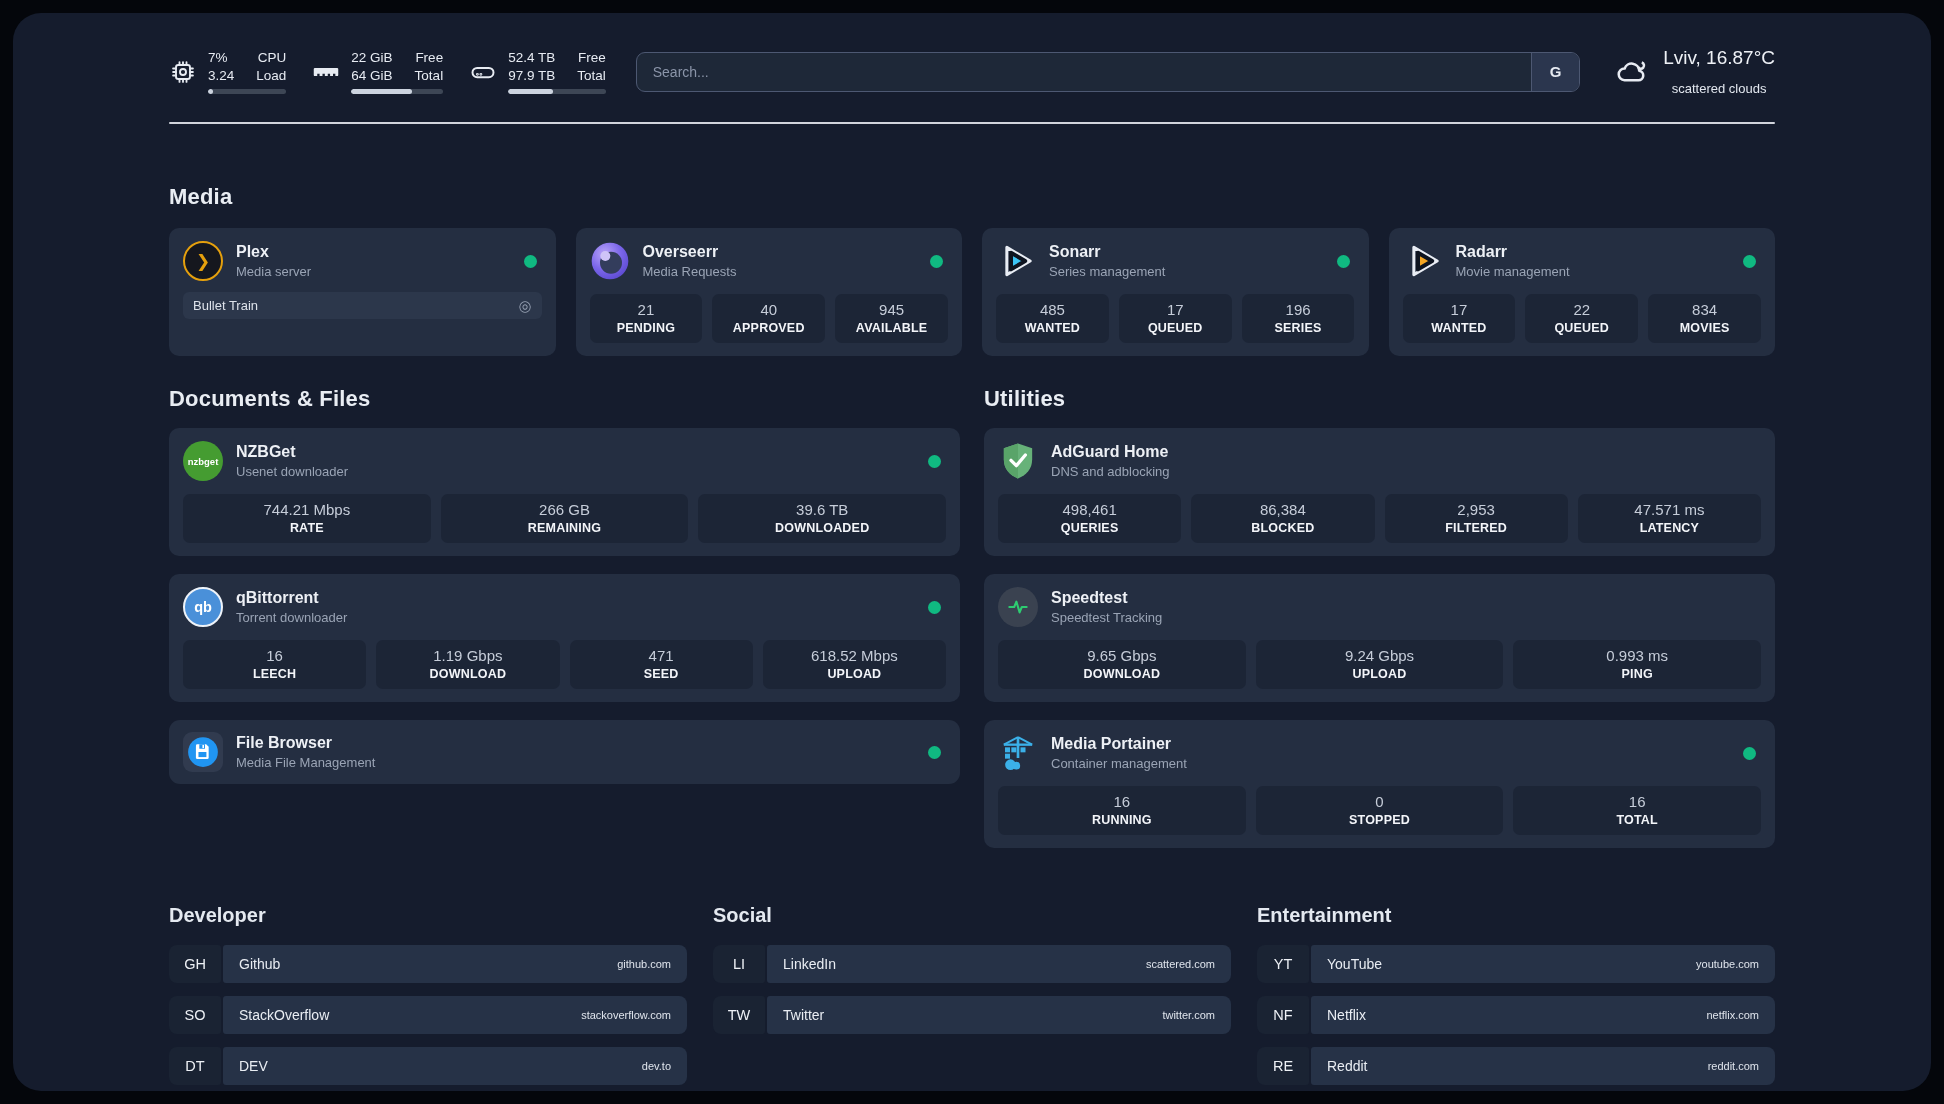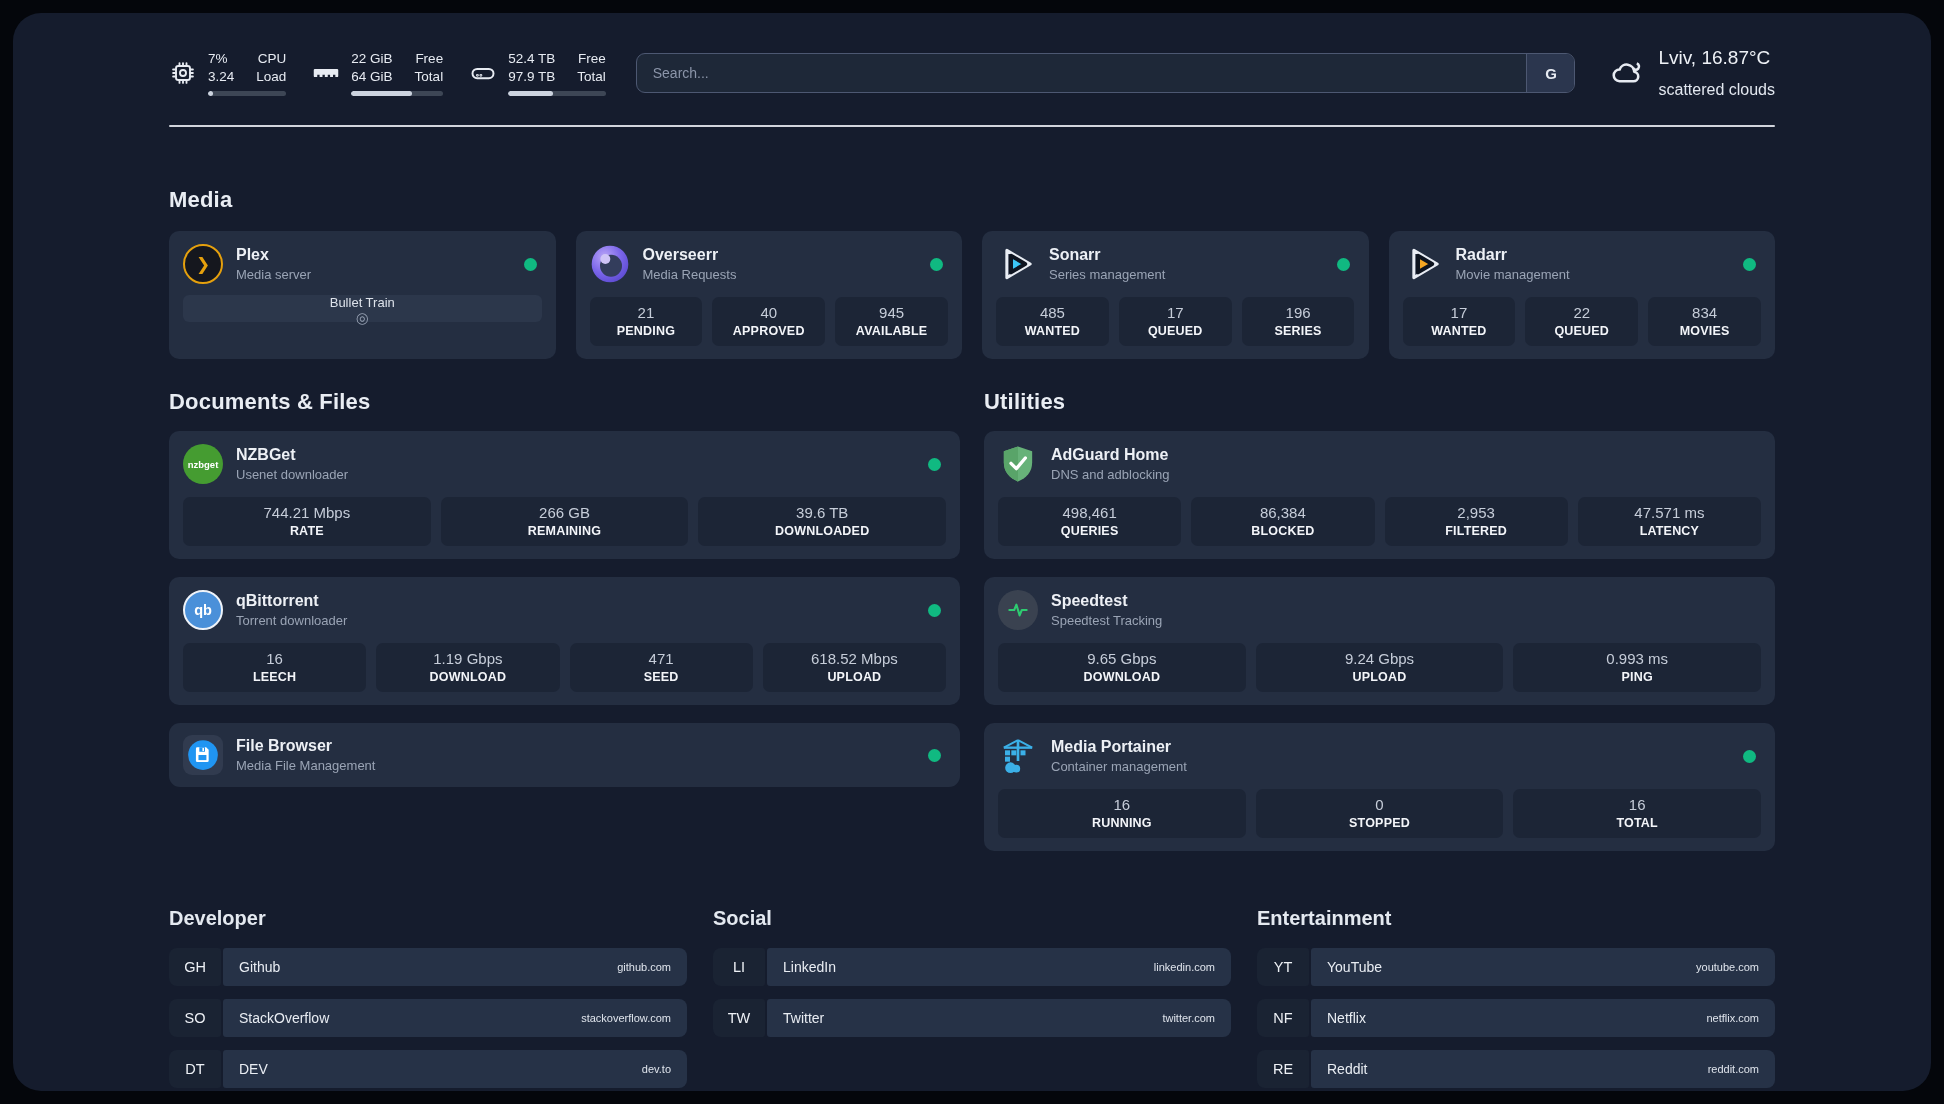--- a/index.html
+++ b/index.html
@@ -21,21 +21,21 @@
   .sys-fill { height:100%; background:#ccd3df; border-radius:3px; }
 
   .search-wrap { flex:1; display:flex; margin:0 34px 0 30px; height:40px; border:1px solid #4d5872; border-radius:9px; overflow:hidden; background:#1e2838; }
   .search-input { flex:1; background:transparent; border:none; outline:none; padding:0 16px; font-size:14px; color:#cfd6e2; font-family:inherit; }
   .search-input::placeholder { color:#8b95a9; }
   .search-engine { width:48px; border:none; border-left:1px solid #4d5872; background:#2b364e; color:#e7ebf2; font-size:15px; font-weight:600; cursor:pointer; font-family:inherit; }
 
   .weather { display:flex; align-items:center; gap:13px; }
   .weather-icon { width:36px; height:36px; color:#e7ebf2; }
   .weather-line1 { font-size:19px; color:#eef1f6; }
-  .weather-line2 { font-size:16px; color:#e2e7ef; margin-top:12px; }
+  .weather-line2 { font-size:13px; color:#e2e7ef; margin-top:12px;text-align:center; }
 
   .divider { margin-top:26px; height:2px; background:#e6e9ef; opacity:.9; border-radius:1px; }
 
   
   .section-title { font-size:22px; font-weight:600; color:#e9edf3; letter-spacing:.2px; }
   .media-section { margin-top:60px; }
   .cards-row { margin-top:18px; display:grid; grid-template-columns:repeat(4,1fr); gap:20px; }
 
   .card { background:#242e41; border-radius:10px; padding:13px 14px; }
   .app-header { display:flex; align-items:center; gap:13px; }
@@ -44,21 +44,21 @@
   .app-name { font-size:16px; font-weight:600; color:#edf0f5; }
   .app-sub { font-size:13px; color:#9aa4b5; margin-top:3px; }
   .status-dot { width:13px; height:13px; border-radius:50%; background:#10b981; margin-left:auto; margin-right:5px; flex:none; }
 
   .stats-row { display:flex; gap:10px; margin-top:13px; }
   .stat { flex:1; background:#1c2536; border-radius:7px; padding:7px 6px 8px; text-align:center; }
   .stat-value { font-size:15px; color:#c6cdd9; }
   .stat-label { font-size:12.5px; font-weight:700; color:#f3f5f9; margin-top:3px; letter-spacing:.2px; }
 
   
-  .media-title-bar { margin-top:11px; background:#2c374b; border-radius:6px; height:27px; display:flex; align-items:center; justify-content:space-between; padding:0 10px;flex-direction:column; }
+  .media-title-bar { margin-top:11px; background:#2c374b; border-radius:6px; height:27px; display:flex; align-items:center; justify-content:space-between; padding:0 10px; }
   .media-title { font-size:13px; color:#dde2ea; }
   .session-icon { font-size:15px; color:#96a0b2; line-height:1; }
   .media-progress { margin-top:9px; background:#2c374b; border-radius:6px; height:30px; position:relative; display:flex; align-items:center; overflow:hidden; }
   .played { position:absolute; left:0; top:0; bottom:0; background:#141b2b; border-radius:6px; }
   .pause-btn { position:relative; z-index:1; display:flex; gap:3px; margin-left:11px; cursor:pointer; }
   .pause-btn span { width:3.5px; height:12px; background:#e9edf3; border-radius:1px; }
   .media-time { position:relative; z-index:1; margin-left:auto; padding-right:11px; font-size:14.5px; font-weight:600; color:#e6eaf1; }
 
   
   .two-col { margin-top:30px; display:grid; grid-template-columns:1fr 1fr; gap:24px; align-items:start; }
@@ -522,21 +522,21 @@
       </div>
     </section>
 
     <section>
       <h3 class="links-title">Social</h3>
       <div class="links-list">
         <div class="link-row">
           <span class="link-abbr">LI</span>
           <span class="link-bar">
             <span class="link-name">LinkedIn</span>
-            <span class="link-url">linkedin.com</span>
+            <span class="link-url">scattered.com</span>
           </span>
         </div>
         <div class="link-row">
           <span class="link-abbr">TW</span>
           <span class="link-bar">
             <span class="link-name">Twitter</span>
             <span class="link-url">twitter.com</span>
           </span>
         </div>
       </div>

